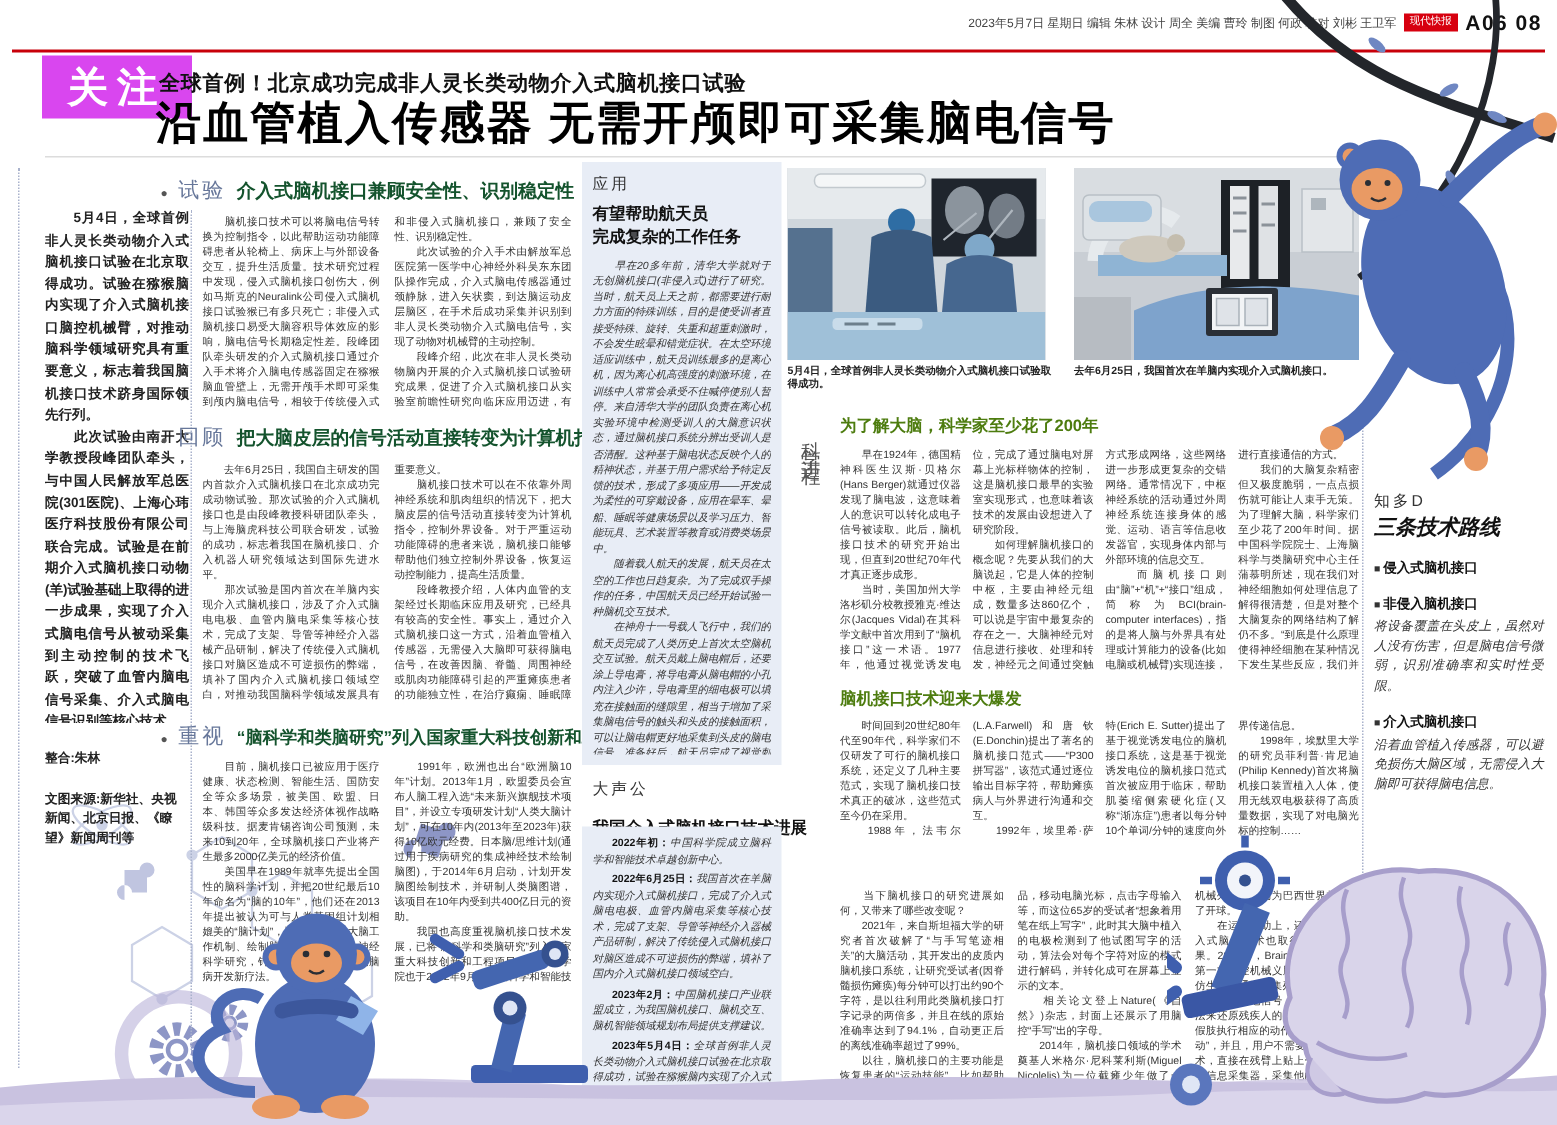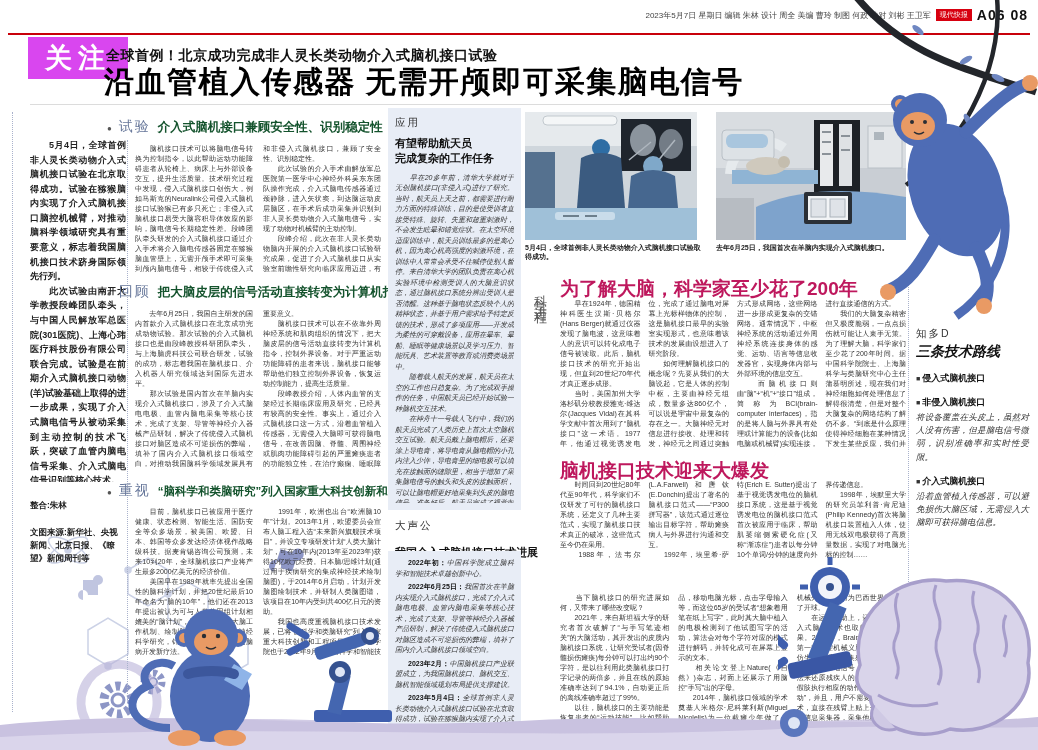--- a/index.html
+++ b/index.html
@@ -36,21 +36,21 @@
   .kai{font-style:italic;}
   
   .tl-entry{text-indent:13px;margin-bottom:3px;}
   .tl-date{font-weight:800;color:#111;}
   .tl-text{font-style:italic;color:#333;}
   
   .photo{background:#cdd4da;overflow:hidden;}
   .caption{font-size:7px;font-weight:700;color:#222;line-height:1.35;}
   
   .v-label{writing-mode:vertical-rl;font-size:13px;letter-spacing:6px;color:#555;font-family:"Liberation Serif","DejaVu Serif",serif;}
-  .kx-h{font-size:19px;font-weight:800;color:#be185d;white-space:nowrap;}
+  .kx-h{font-size:11px;font-weight:800;color:#4d7c0f;white-space:nowrap;}
   .cols4{column-count:4;column-gap:8px;}
   .cols3{column-count:3;column-gap:9px;}
   
   .zd-title{font-size:9px;font-weight:800;color:#111;}
   .zd-bullet{color:#333;font-size:7px;margin-right:2px;}
   .zd-desc{font-size:8.5px;line-height:1.55;font-style:italic;color:#333;text-align:justify;margin-top:2px;}
   .zd-item{margin-bottom:11px;}
   svg{display:block;}
 </style>
 </head>

